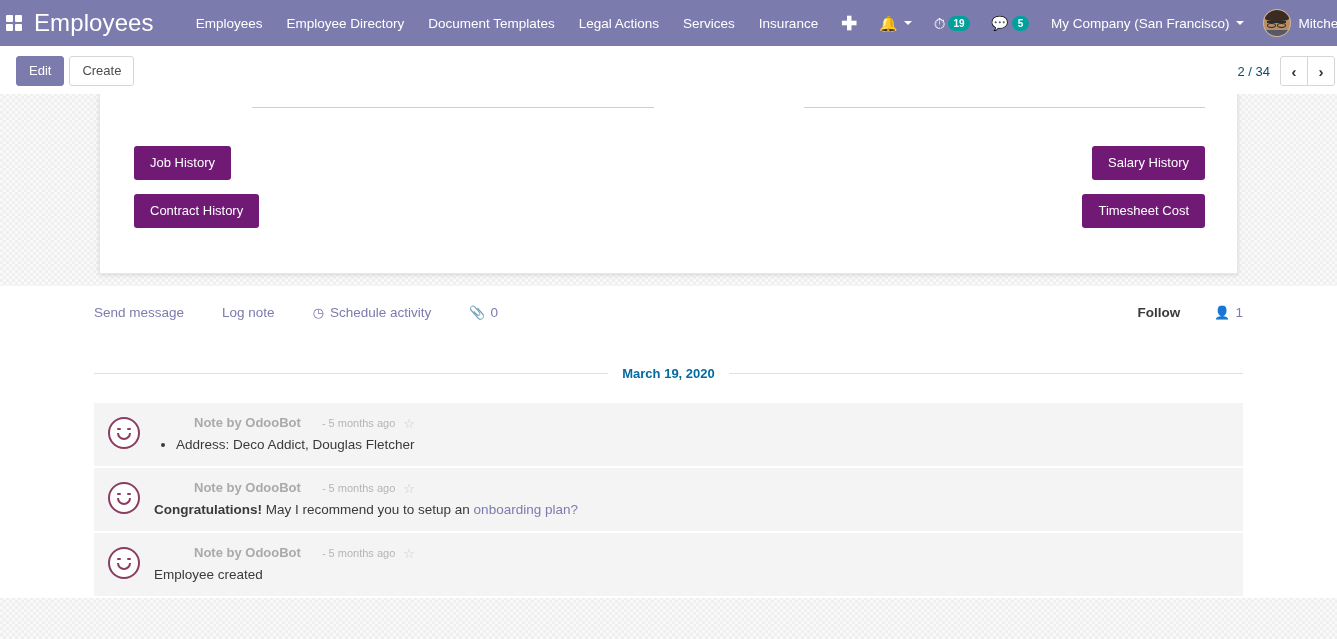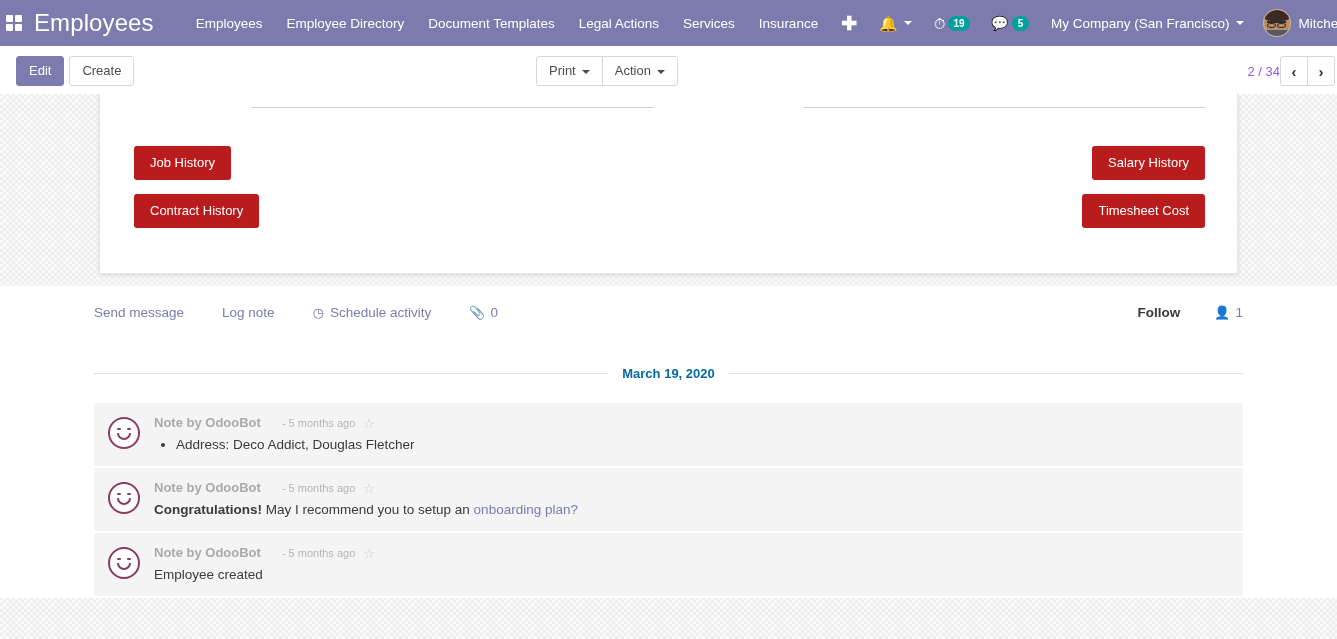--- a/index.html
+++ b/index.html
@@ -203,22 +203,22 @@
   }
 
   .pager {
     position: absolute;
     right: -14px;
     display: flex;
     align-items: center;
   }
   .pager-value {
     font-size: 13px;
-    color: #8b5cf6;
-    margin-right: 0;
+    color: #0c4a6e;
+    margin-right: 10px;
     white-space: nowrap;
   }
   .pager-btn {
     width: 28px; height: 30px;
     border: 1px solid #d6d6d6;
     background: #ffffff;
     display: flex; align-items: center; justify-content: center;
     cursor: pointer;
     font-size: 15px;
     color: #333333;
@@ -266,21 +266,21 @@
     height: 10px;
   }
 
   .stat-rows { margin-top: 38px; }
   .stat-row {
     display: flex;
     justify-content: space-between;
     margin-bottom: 14px;
   }
   .stat-btn {
-    background: #b91c1c;
+    background: #701a75;
     color: #ffffff;
     font-size: 13px;
     padding: 9px 16px;
     border-radius: 3px;
     cursor: pointer;
     border: none;
     line-height: 16px;
     white-space: nowrap;
   }
   .stat-left { margin-left: 2px; }
@@ -390,20 +390,21 @@
   .msg-head {
     display: flex;
     align-items: center;
     line-height: 16px;
     margin-bottom: 4px;
   }
   .msg-author {
     color: #aaaaaa;
     font-size: 13px;
     font-weight: 700;
+    margin-left: 40px;
   }
   .msg-time {
     color: #b5b5b5;
     font-size: 11px;
     margin-left: 21px;
   }
   .msg-star {
     margin-left: 8px;
     color: #cccccc;
     font-size: 13px;
@@ -473,30 +474,20 @@
     </div>
   </div>
 </div>
 
 <div class="control-panel">
 
   <div class="cp-row">
     <button class="btn btn-primary">Edit</button>
     <button class="btn btn-secondary">Create</button>
 
-    <div class="cp-center">
-      <div class="btn-group">
-        <button class="btn btn-secondary">
-          <span>Print</span><span class="btn-caret"></span>
-        </button>
-        <button class="btn btn-secondary">
-          <span>Action</span><span class="btn-caret"></span>
-        </button>
-      </div>
-    </div>
 
     <div class="pager">
       <span class="pager-value">2 / 34</span>
       <button class="pager-btn prev">
         <span>‹</span>
       </button>
       <button class="pager-btn next">
         <span>›</span>
       </button>
     </div>

